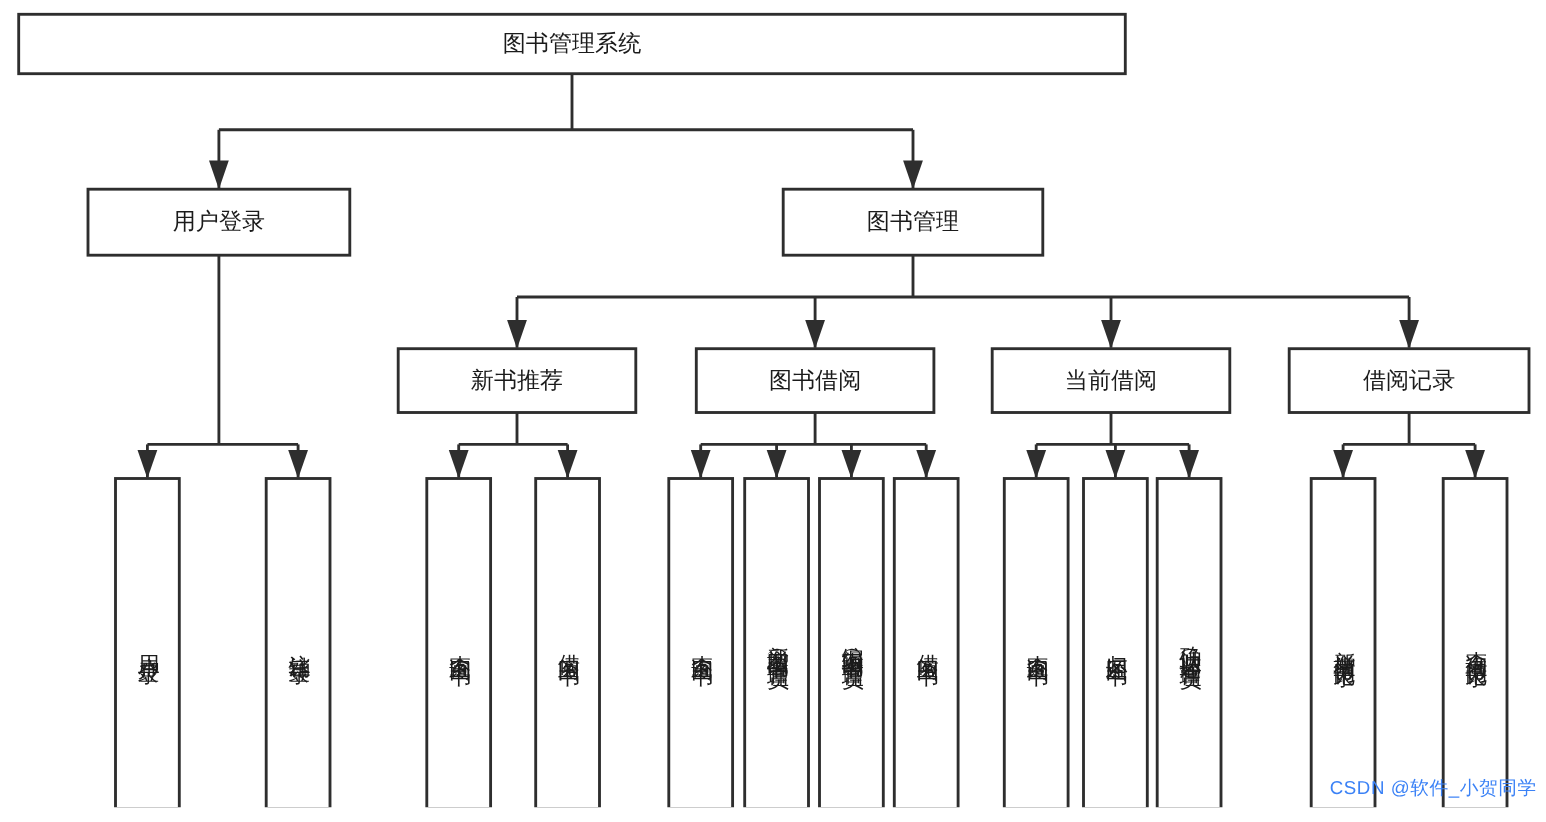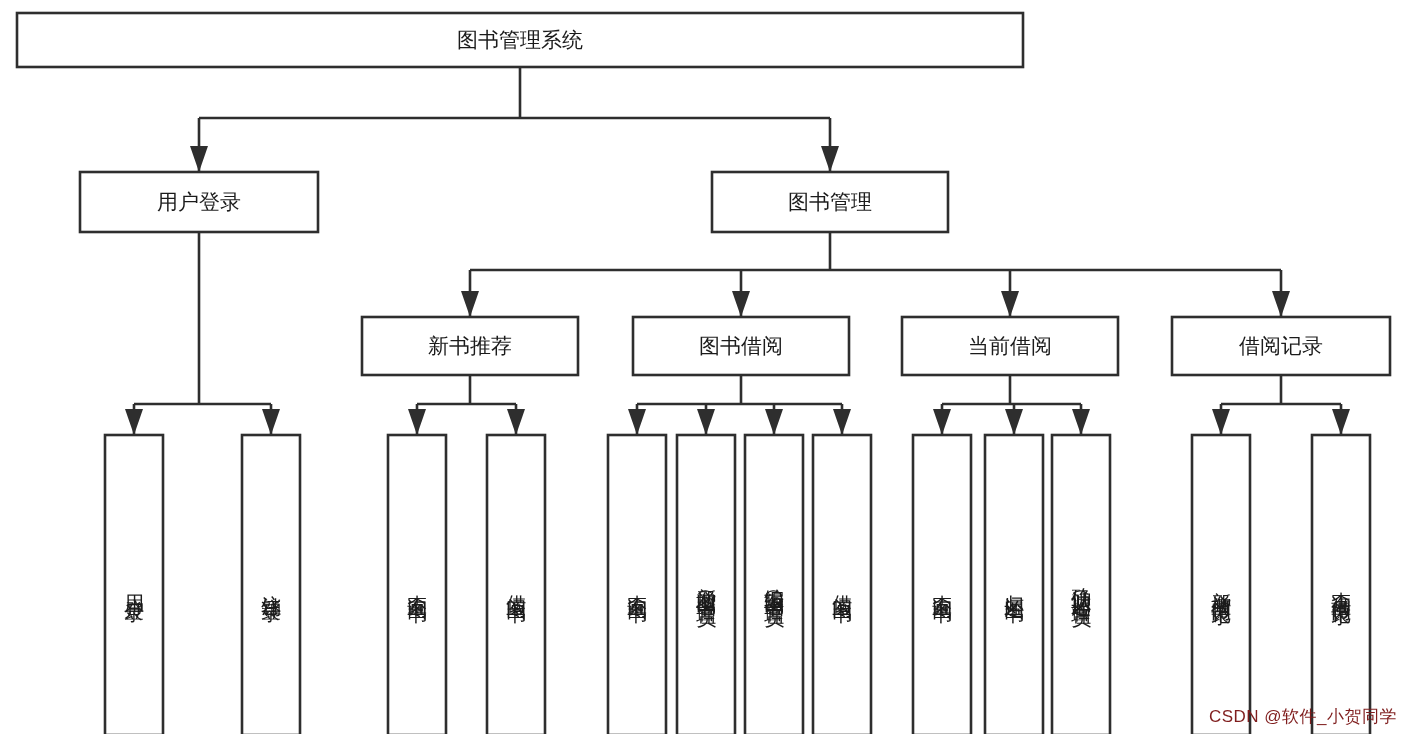--- a/index.html
+++ b/index.html
@@ -64,21 +64,21 @@
     letter-spacing: 3px;
     text-align: center;
     white-space: nowrap;
   }
   .watermark {
     position: absolute;
     right: 8px;
     bottom: 6px;
     font-family: "Liberation Sans", "DejaVu Sans", sans-serif;
     font-size: 17px;
-    color: #7f1d1d;
+    color: #3b82f6;
     letter-spacing: 0.5px;
     white-space: nowrap;
     user-select: none;
   }
 </style>
 </head>
 <body>
 
 <div id="canvas">
 

